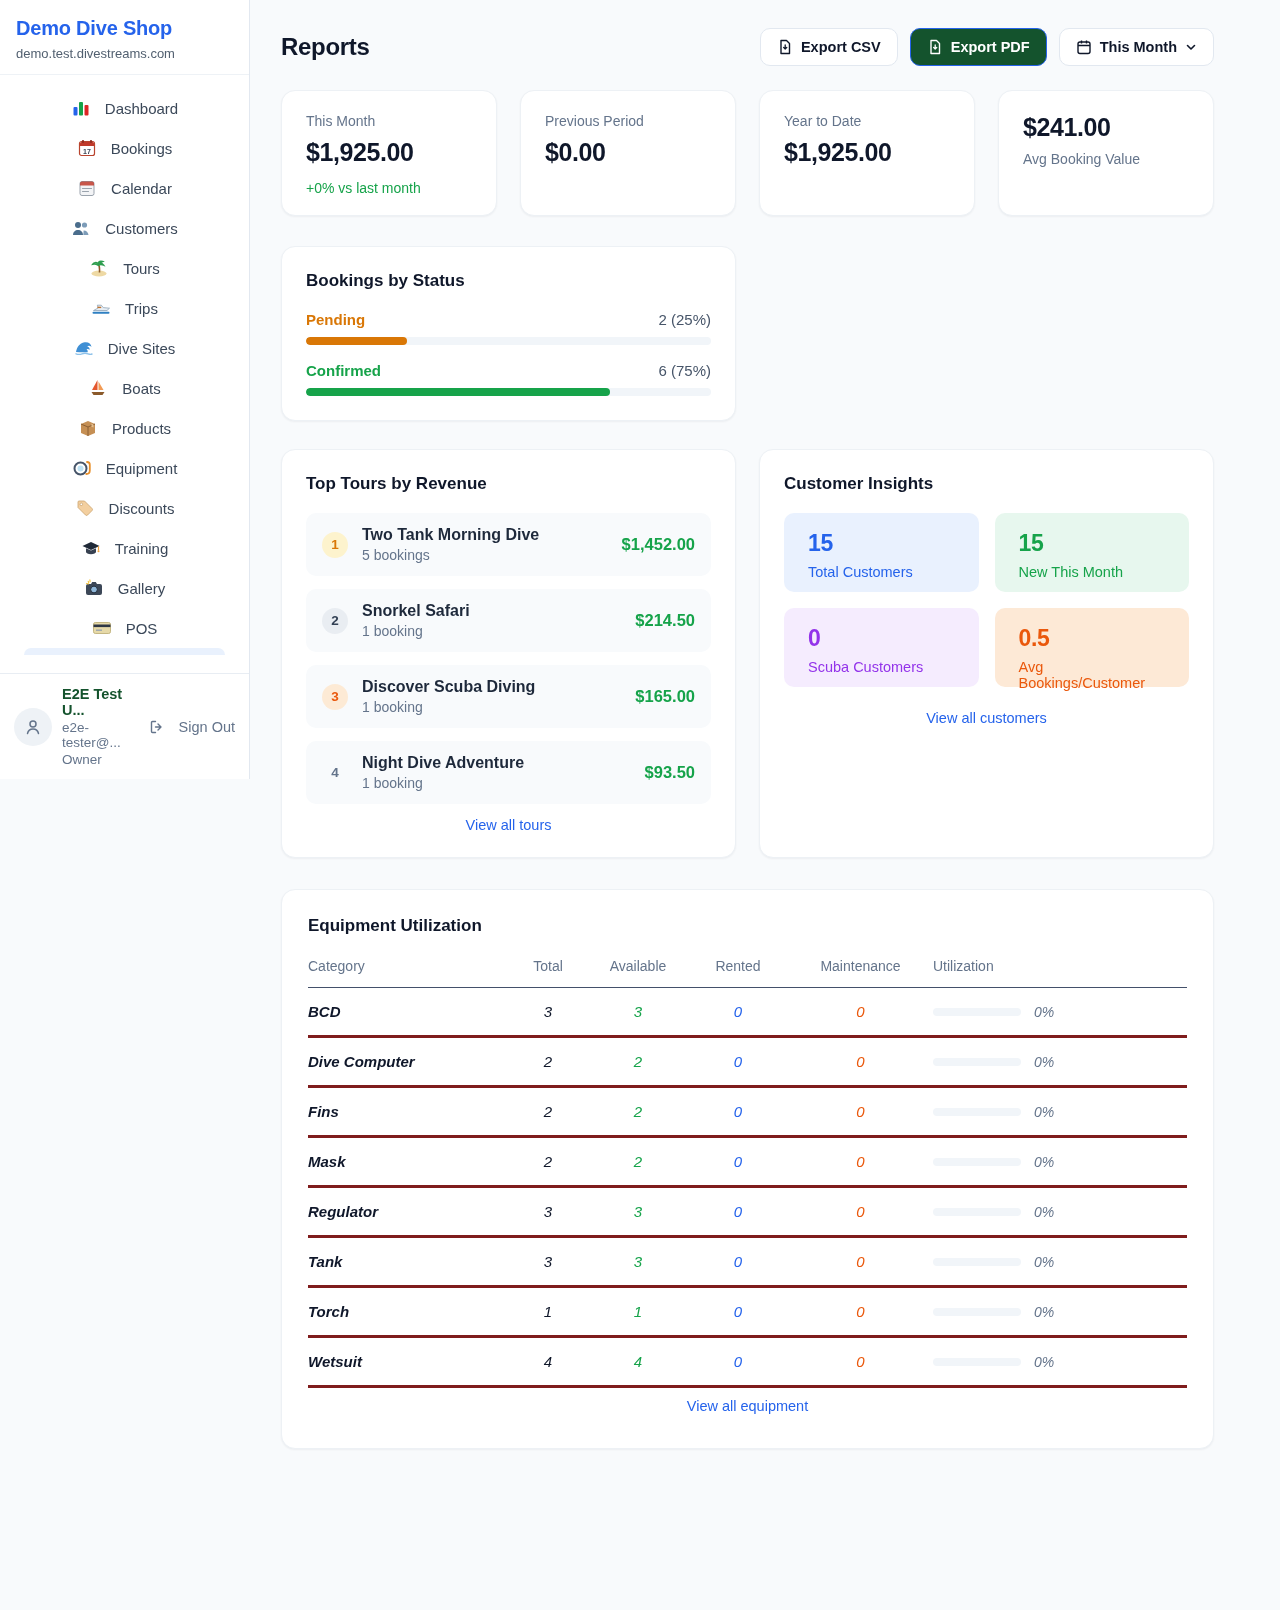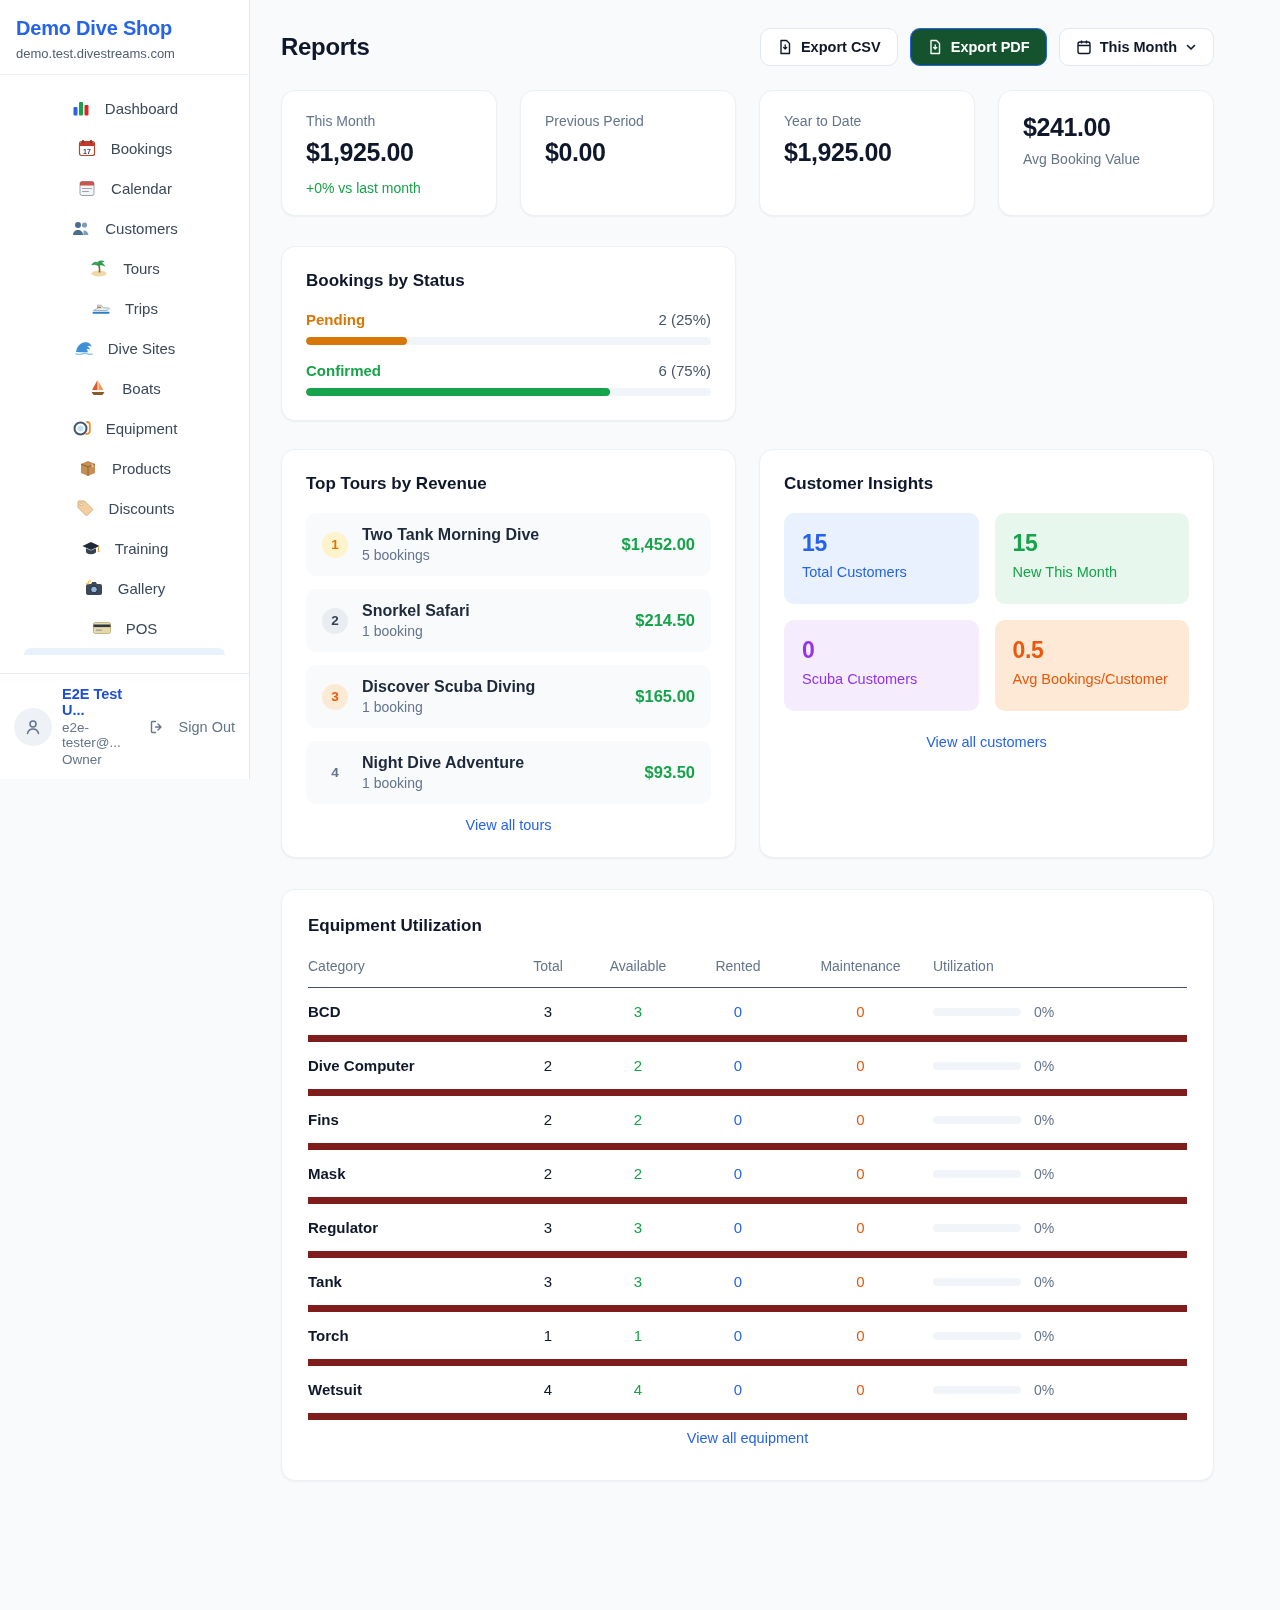--- a/index.html
+++ b/index.html
@@ -33,21 +33,21 @@
   .nav-item .nicon { width:20px; height:20px; flex:0 0 20px; }
   .active-peek { margin:0 12px; height:7px; background:#e9f1fd; border-radius:8px 8px 0 0; }
   .user-footer {
     position:absolute; left:0; right:0; bottom:0;
     background:#fff; border-top:1px solid #e8edf3;
     padding:12px 14px; display:flex; align-items:center; gap:10px;
   }
   .avatar { width:38px; height:38px; border-radius:50%; background:#eef2f6;
     display:flex; align-items:center; justify-content:center; flex:0 0 38px; }
   .user-info { min-width:0; }
-  .user-name { font-size:14.5px; font-weight:700; color:#1d4ed8; }
+  .user-name { font-size:14.5px; font-weight:700; color:#14532d; }
   .user-email, .user-role { font-size:13.5px; color:#64748b; margin-top:2px; }
   .signout { margin-left:auto; display:flex; align-items:center; gap:14px;
     color:#64748b; font-size:14.5px; cursor:pointer; white-space:nowrap; }
 
   
   .main { margin-left:250px; padding:28px 66px 40px 31px; }
   .page-header { display:flex; align-items:center; justify-content:space-between; margin-bottom:24px; }
   .page-title { font-size:24px; font-weight:800; letter-spacing:-0.3px; }
   .actions { display:flex; gap:12px; }
   .btn {
@@ -107,36 +107,36 @@
   .rank-4 { background:transparent; color:#64748b; }
   .tour-info { flex:1; min-width:0; }
   .tour-name { font-size:16px; font-weight:600; color:#1e293b; }
   .tour-sub { font-size:14px; color:#64748b; margin-top:3px; }
   .tour-revenue { font-size:16.5px; font-weight:700; color:#16a34a; white-space:nowrap; }
   .view-all { text-align:center; color:#2563eb; font-size:14.5px; margin-top:10px; cursor:pointer; }
 
   .insights-card { padding:24px; }
   .insights-card .card-title { margin-bottom:19px; }
   .tiles { display:grid; grid-template-columns:1fr 1fr; gap:16px; }
-  .tile { border-radius:10px; padding:17px 18px; height:91px; }
+  .tile { border-radius:10px; padding:17px 24px; height:79px; }
   .tile-value { font-size:23px; font-weight:800; letter-spacing:-0.3px; }
   .tile-label { font-size:14.5px; margin-top:7px; }
   .tile-0 { background:#e9f1fe; } .tile-0 .tile-value,.tile-0 .tile-label { color:#2563eb; }
   .tile-1 { background:#e7f7ee; } .tile-1 .tile-value,.tile-1 .tile-label { color:#16a34a; }
   .tile-2 { background:#f5ecfe; } .tile-2 .tile-value,.tile-2 .tile-label { color:#9333ea; }
   .tile-3 { background:#fde9d6; } .tile-3 .tile-value,.tile-3 .tile-label { color:#ea580c; }
   .insights-card .view-all { margin-top:23px; }
 
   
   .equipment-card { padding:26px 26px 34px; }
   .equipment-card .card-title { margin-bottom:22px; }
   .eq-grid { display:grid; grid-template-columns:200px 80px 100px 100px 145px 1fr; align-items:center; }
   .eq-head { padding-bottom:13px; border-bottom:1px solid #43506a; }
   .eq-head > div { font-size:14px; color:#64748b; }
-  .eq-row { padding:15px 0; border-bottom:7px solid #7f1d1d; }
+  .eq-row { padding:15px 0; border-bottom:3px solid #7f1d1d;font-style:italic; }
   .eq-row:last-of-type { border-bottom:none; }
   .t-center { text-align:center; }
   .eq-cat { font-size:15px; font-weight:600; color:#0f172a; }
   .eq-num { font-size:15px; }
   .c-total { color:#0f172a; } .c-avail { color:#16a34a; }
   .c-rented { color:#2563eb; } .c-maint { color:#ea580c; }
   .util-cell { display:flex; align-items:center; gap:13px; }
   .util-bar { width:88px; height:8px; border-radius:4px; background:#f1f5f9; }
   .util-pct { font-size:14px; color:#64748b; }
 </style>
@@ -228,36 +228,36 @@
             <path d="M9.5 2v10H4z" fill="#e4572e"></path>
             <path d="M10.5 3.5V12h5z" fill="#f29b55"></path>
             <path d="M3.5 14h13l-2 3h-9z" fill="#8b5a2b"></path>
           </svg>
         </span>
       <span>Boats</span>
     </div>
     <div class="nav-item">
       <span class="nicon">
           <svg viewBox="0 0 20 20">
+            <path d="M3 6l7-3 7 3v9l-7 3-7-3z" fill="#c58f54"></path>
+            <path d="M3 6l7 3 7-3M10 9v9" stroke="#8a5f33" stroke-width="1" fill="none"></path>
+            <path d="M8.5 3.6l7 3v3l-2-.8v-3z" fill="#e8c79a" opacity="0.9"></path>
+          </svg>
+        </span>
+      <span>Products</span>
+    </div>
+    <div class="nav-item">
+      <span class="nicon">
+          <svg viewBox="0 0 20 20">
             <circle cx="8.5" cy="10.5" r="6" fill="none" stroke="#475569" stroke-width="2"></circle>
             <circle cx="8.5" cy="10.5" r="3" fill="#bfe3f5"></circle>
             <path d="M15 4c1.6 0 2.8 1.2 2.8 2.8v5.7c0 2-1.5 3.5-3.5 3.5" fill="none" stroke="#e8902c" stroke-width="1.8" stroke-linecap="round"></path>
           </svg>
         </span>
       <span>Equipment</span>
-    </div>
-    <div class="nav-item">
-      <span class="nicon">
-          <svg viewBox="0 0 20 20">
-            <path d="M3 6l7-3 7 3v9l-7 3-7-3z" fill="#c58f54"></path>
-            <path d="M3 6l7 3 7-3M10 9v9" stroke="#8a5f33" stroke-width="1" fill="none"></path>
-            <path d="M8.5 3.6l7 3v3l-2-.8v-3z" fill="#e8c79a" opacity="0.9"></path>
-          </svg>
-        </span>
-      <span>Products</span>
     </div>
     <div class="nav-item">
       <span class="nicon">
           <svg viewBox="0 0 20 20">
             <path d="M3 9.5V4a1 1 0 011-1h5.5l7.5 7.5a1.5 1.5 0 010 2.1l-4.4 4.4a1.5 1.5 0 01-2.1 0z" fill="#f3cf9f" stroke="#caa36e" stroke-width="0.8"></path>
             <circle cx="6.3" cy="6.3" r="1.3" fill="#fff" stroke="#caa36e" stroke-width="0.8"></circle>
           </svg>
         </span>
       <span>Discounts</span>
     </div>

